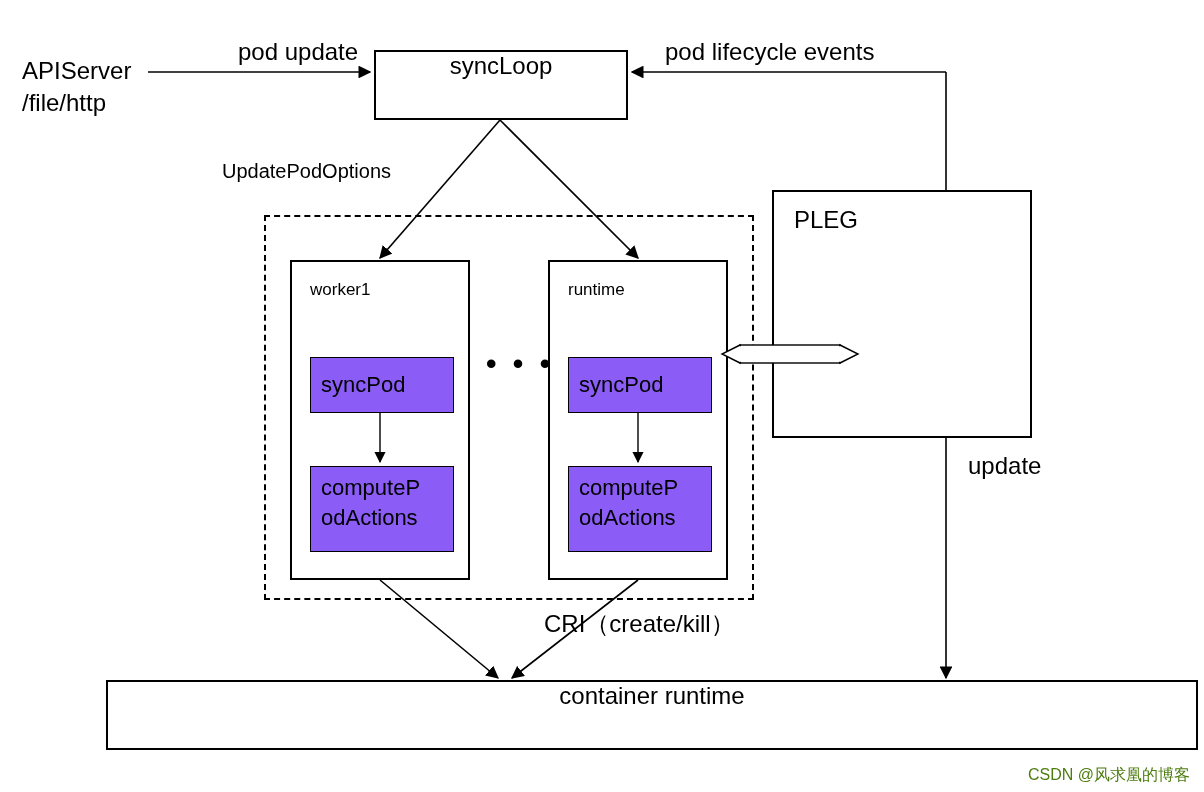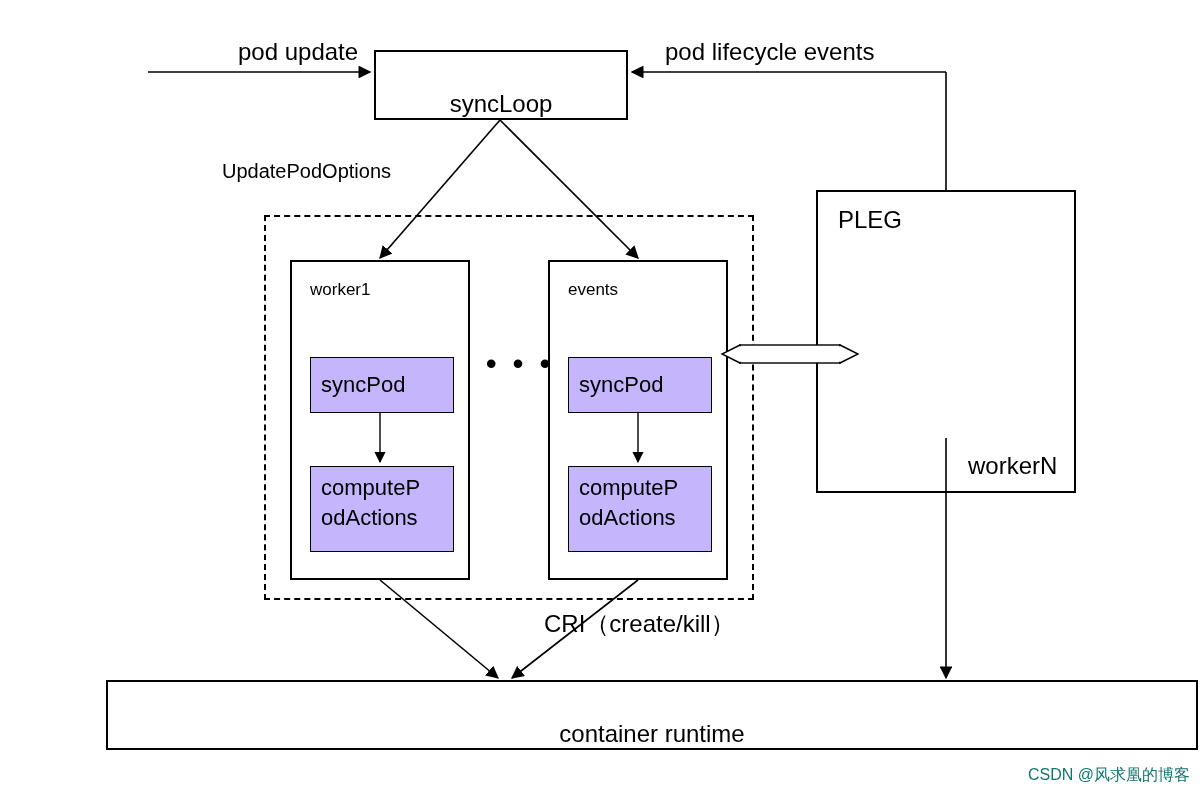--- a/index.html
+++ b/index.html
@@ -15,28 +15,28 @@
     position: relative;
     width: 1204px;
     height: 792px;
   }
   .box {
     position: absolute;
     border: 2px solid #000;
     background: #fff;
     box-sizing: border-box;
     display: flex;
-    align-items: flex-end;
+    align-items: flex-start;
     justify-content: center;
     font-size: 24px;
   }
   .inner-box {
     position: absolute;
     border: 1px solid #000;
-    background: #c4b5fd;
+    background: #8b5cf6;
     box-sizing: border-box;
     padding: 6px 10px;
     font-size: 22px;
     text-align: left;
   }
   .label {
     position: absolute;
     font-size: 24px;
     white-space: pre;
   }
@@ -59,35 +59,37 @@
     position: absolute;
     top: 0;
     left: 0;
     pointer-events: none;
   }
   .watermark {
     position: absolute;
     right: 14px;
     bottom: 6px;
     font-size: 16px;
-    color: #0f766e;
+    color: #4d7c0f;
     font-family: Arial, sans-serif;
   }
   .ellipsis {
     position: absolute;
     font-size: 30px;
     font-weight: bold;
     letter-spacing: 4px;
   }
 </style>
 </head>
 <body>
 
 <div class="canvas">
 
+  <div class="label" style="left:22px; top:55px; line-height:1.35;">APIServer
+/file/http</div>
 
   <div class="label" style="left:190px; top:38px;margin-left:48px;">pod update</div>
   <div class="label" style="left:665px; top:38px;">pod lifecycle events</div>
 
   <div class="box" style="left:374px; top:50px; width:254px; height:70px;">
     <span>syncLoop</span>
   </div>
 
   <div class="small-label" style="left:222px; top:160px;">UpdatePodOptions</div>
 
@@ -98,33 +100,33 @@
     <div class="inner-box" style="left:18px; top:95px; width:144px; height:56px; display:flex; align-items:center;">
       <span>syncPod</span>
     </div>
     <div class="inner-box" style="left:18px; top:204px; width:144px; height:86px; white-space:pre; line-height:1.35;">computeP
 odActions</div>
   </div>
 
   <div class="ellipsis" style="left:486px; top:347px;">• • •</div>
 
   <div class="box" style="left:548px; top:260px; width:180px; height:320px; display:block;">
-    <div class="worker-header" style="left:18px; top:18px;">events</div>
+    <div class="worker-header" style="left:18px; top:18px;">runtime</div>
     <div class="inner-box" style="left:18px; top:95px; width:144px; height:56px; display:flex; align-items:center;">
       <span>syncPod</span>
     </div>
     <div class="inner-box" style="left:18px; top:204px; width:144px; height:86px; white-space:pre; line-height:1.35;">computeP
 odActions</div>
   </div>
 
-  <div class="box" style="left:816px; top:190px; width:260px; height:303px; display:block;">
+  <div class="box" style="left:772px; top:190px; width:260px; height:248px; display:block;">
     <div class="label" style="left:20px; top:14px; position:absolute;">PLEG</div>
   </div>
 
-  <div class="label" style="left:968px; top:452px;">workerN</div>
+  <div class="label" style="left:968px; top:452px;">update</div>
 
   <div class="label" style="left:544px; top:608px;">CRI（create/kill）</div>
 
   <div class="box" style="left:106px; top:680px; width:1092px; height:70px;">
     <span>container runtime</span>
   </div>
 
   <svg class="overlay" width="1204" height="792">
     <defs>
       <marker id="arrow" viewBox="0 0 10 10" refX="9" refY="5" markerWidth="8" markerHeight="8" orient="auto-start-reverse">

